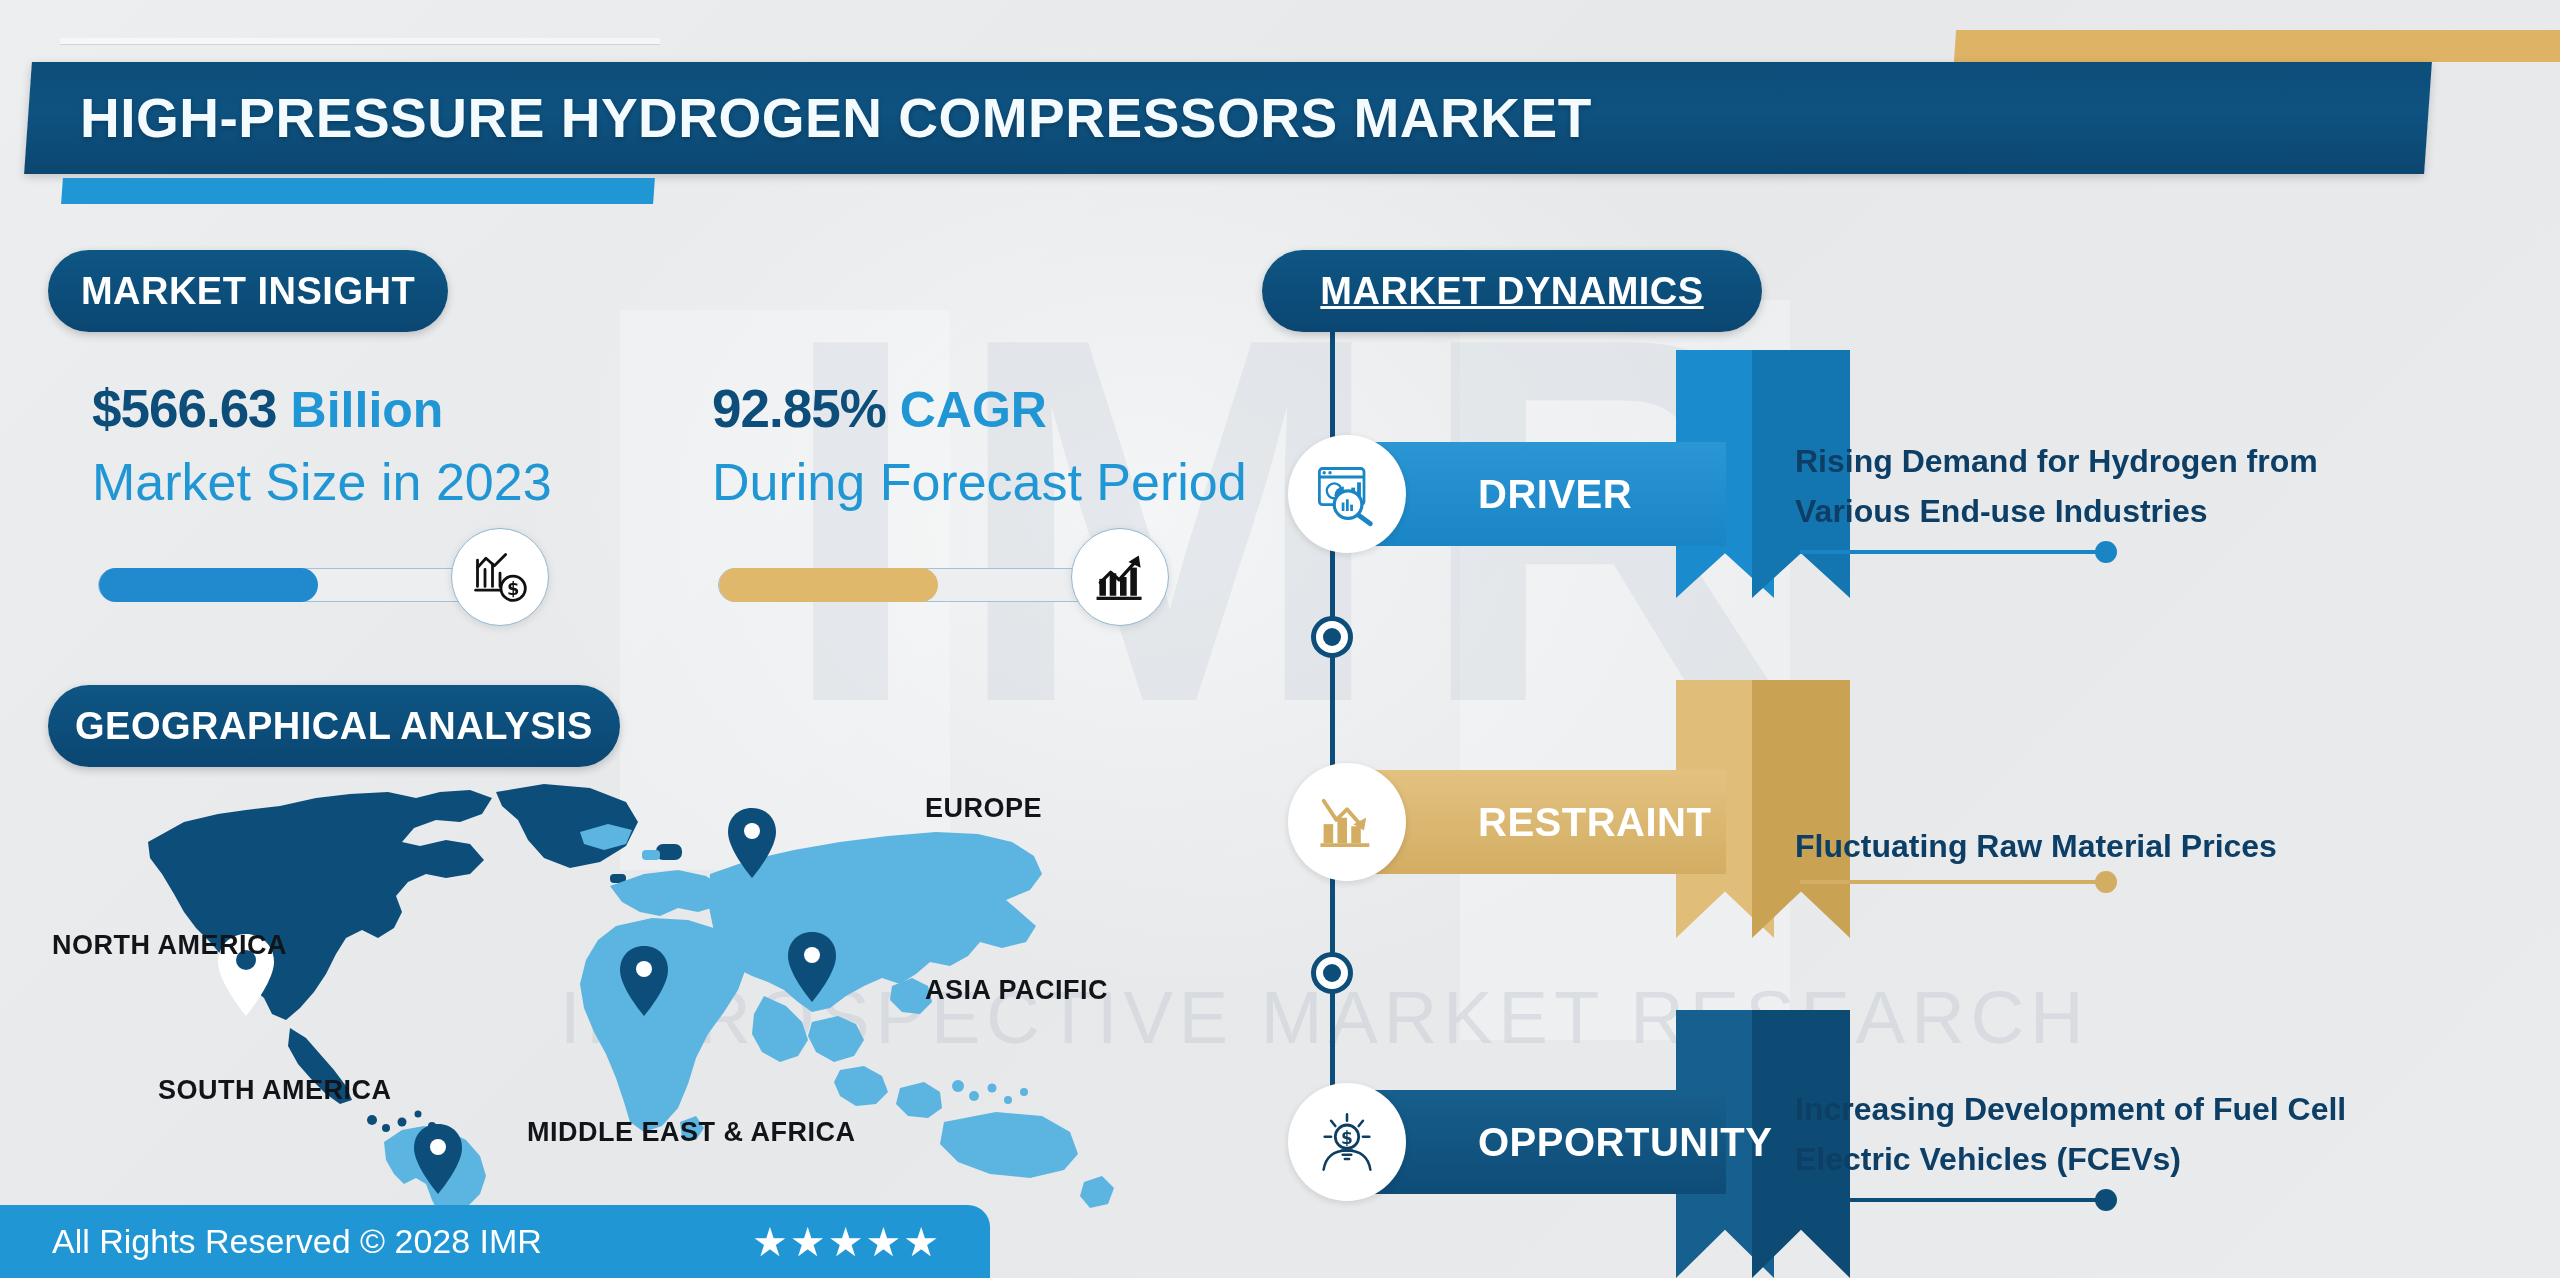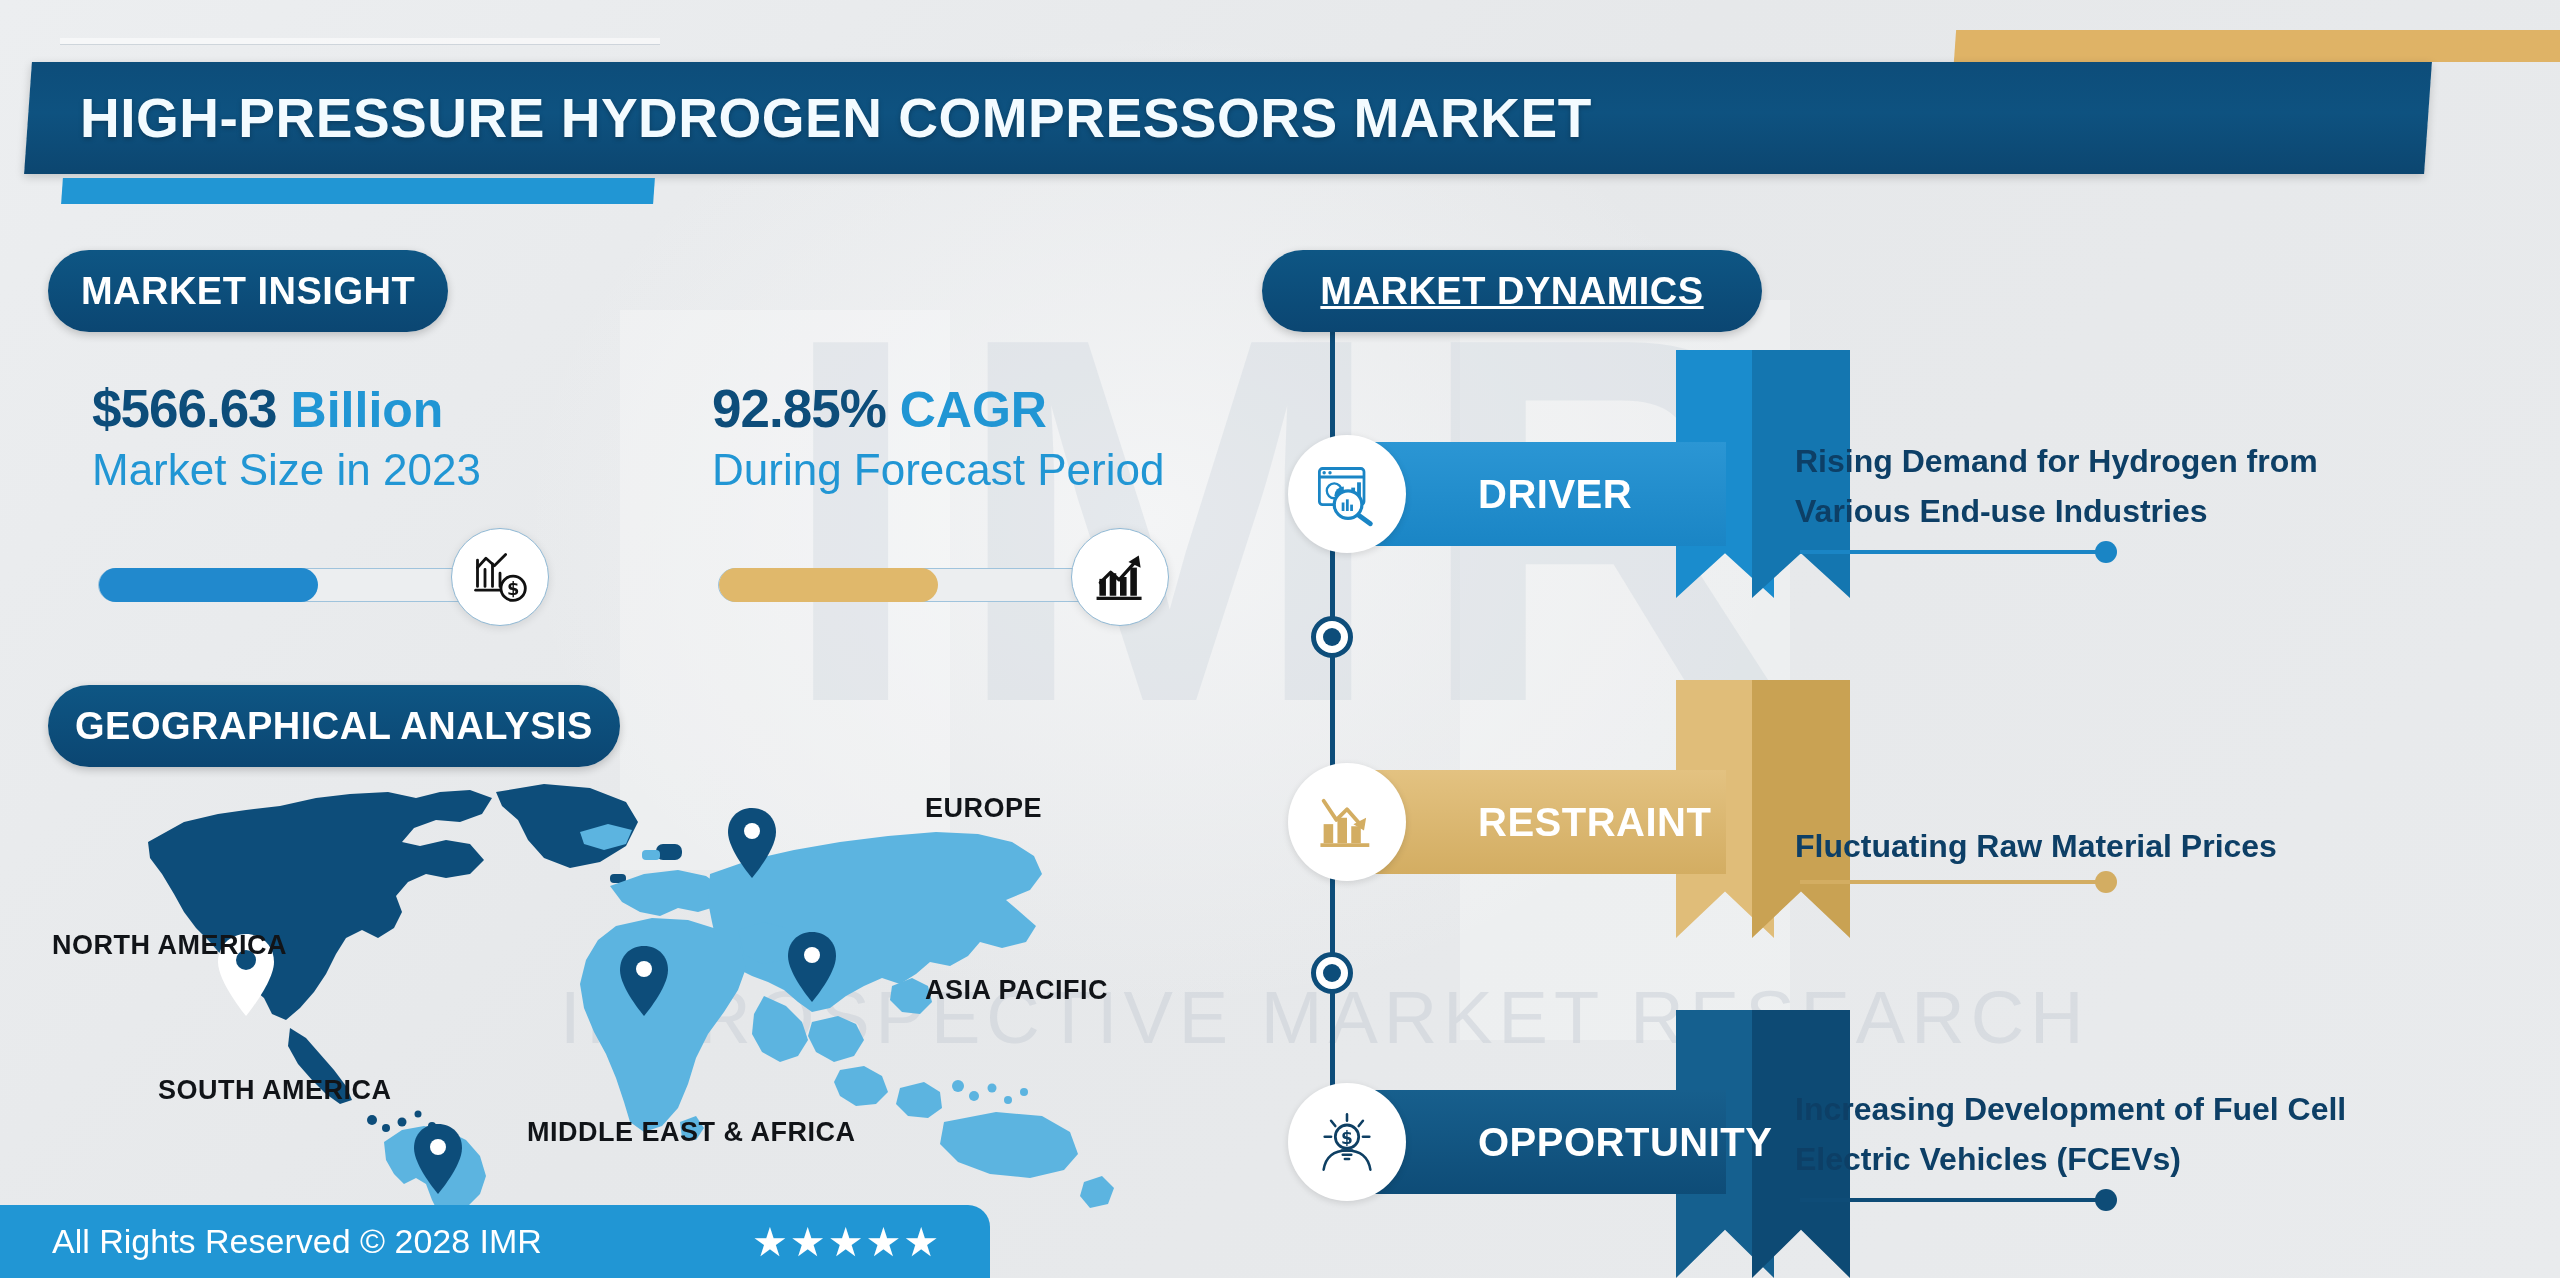--- a/index.html
+++ b/index.html
@@ -128,22 +128,22 @@
     color: #0d4d7a;
     letter-spacing: -1px;
   }
   .kpi-unit {
     font-size: 50px;
     font-weight: 600;
     color: #2196d4;
     margin-left: 14px;
   }
   .kpi-sub {
-    margin-top: 10px;
-    font-size: 44px;
+    margin-top: 17px;
+    font-size: 52px;
     font-weight: 400;
     color: #2196d4;
     white-space: nowrap;
   }
 
   
   .bar-wrap { position: absolute; z-index: 5; }
   #bar-size { left: 98px;  top: 568px; width: 400px; }
   #bar-cagr { left: 718px; top: 568px; width: 400px; }
   .bar-track {

